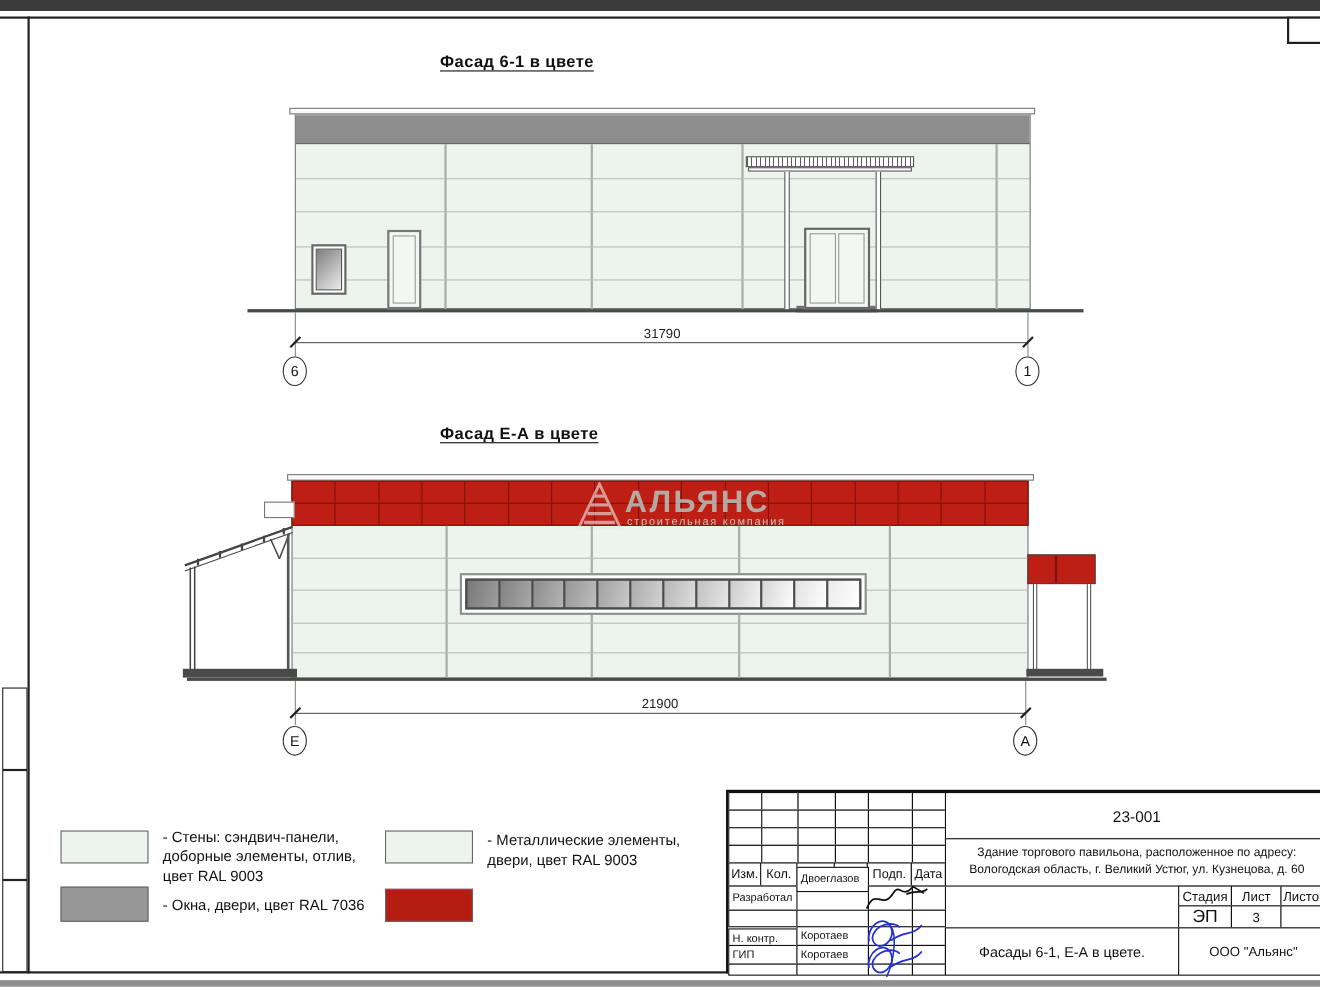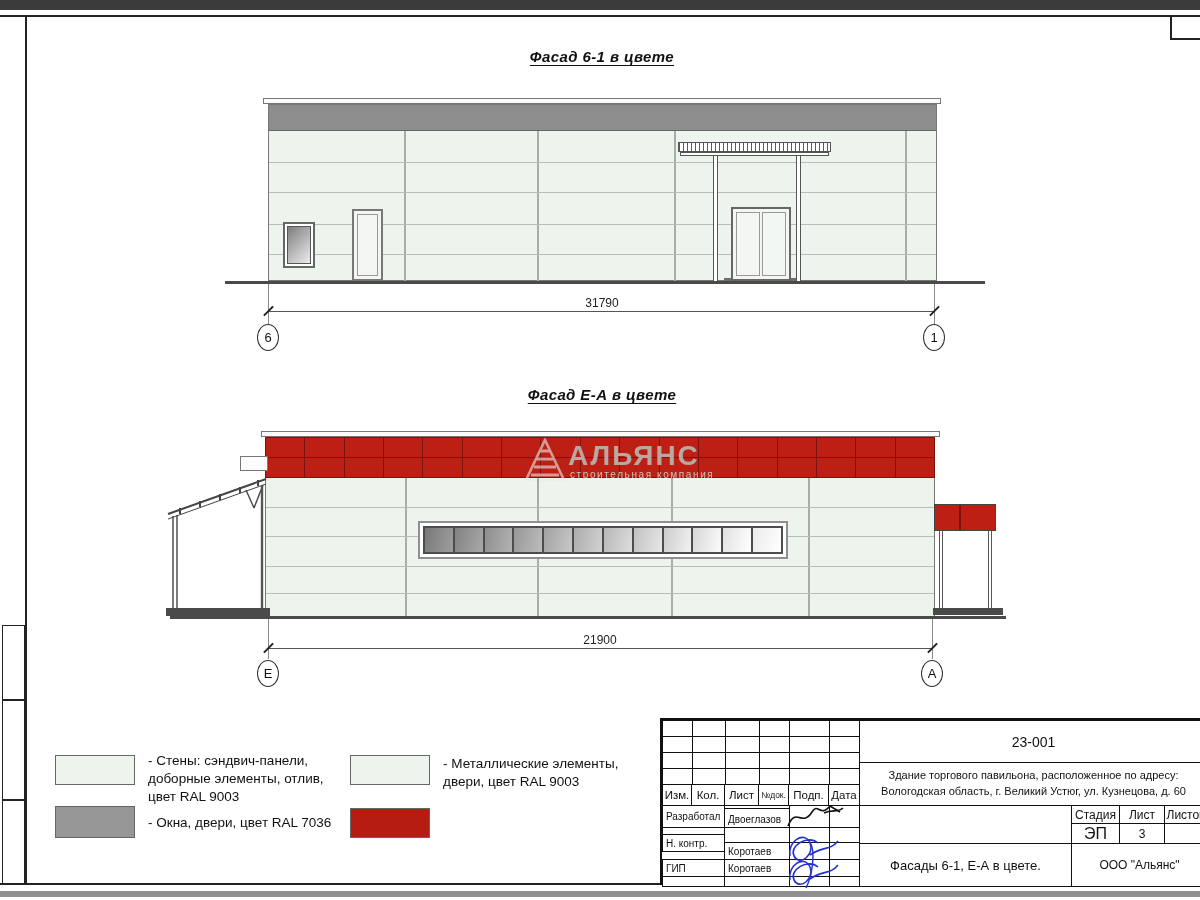--- a/index.html
+++ b/index.html
@@ -1,21 +1,21 @@
 <!DOCTYPE html>
 <html><head>
 <meta charset="utf-8">
 <style>
   html,body{margin:0;padding:0}
   body{width:1200px;height:900px;position:relative;overflow:hidden;background:#fff;
        font-family:"Liberation Sans",sans-serif;color:#111;
        --red:#bd1f14;--panel:#edf4ed;--grayband:#8d8d8d}
   .abs{position:absolute;box-sizing:border-box}
-  .title{font-size:15px;font-style:italic;font-weight:600;text-decoration:underline;
-         text-underline-offset:3px;text-align:center;letter-spacing:.4px}
+  .title{font-size:15px;font-weight:600;text-decoration:underline;
+         text-underline-offset:3px;text-align:left;letter-spacing:.4px}
   .axis{width:22px;height:27px;border:1.4px solid #333;border-radius:50%;background:#fff;
         font-size:13px;display:flex;align-items:center;justify-content:center}
   .tick{width:13px;height:2px;background:#222;transform:rotate(-45deg)}
   .dimline{height:1px;background:#555}
   .extline{width:1px;background:#888}
   .dimtext{font-size:12px;color:#222;text-align:center}
   .jh{height:1px;background:#b6beb6}
   .jv{width:2px;background:#a6aea6}
   .pre{white-space:pre-line}
   .leg-label{font-size:13.5px;line-height:1.32;white-space:pre-line}
@@ -228,25 +228,25 @@
 
     <div class="tcell" style="left:0;top:64px;width:30px;height:22px;font-size:11.5px">Изм.</div>
     <div class="tcell" style="left:29px;top:64px;width:34px;height:22px;font-size:11.5px">Кол.</div>
     <div class="tcell" style="left:62px;top:64px;width:35px;height:22px;font-size:11.5px">Лист</div>
     <div class="tcell" style="left:96px;top:64px;width:31px;height:22px;font-size:8.5px">№док.</div>
     <div class="tcell" style="left:126px;top:64px;width:41px;height:22px;font-size:11.5px">Подп.</div>
     <div class="tcell" style="left:166px;top:64px;width:32px;height:22px;font-size:11.5px">Дата</div>
 
     <div class="tcell left" style="left:0;top:85px;width:63px;height:23px;font-size:10px">Разработал</div>
     <div class="tcell" style="left:0;top:107px;width:63px;height:16px"></div>
-    <div class="tcell left" style="left:0;top:114px;width:63px;height:18px;font-size:10px">Н. контр.</div>
+    <div class="tcell left" style="left:0;top:124px;width:63px;height:18px;font-size:10px">Н. контр.</div>
     <div class="tcell left" style="left:0;top:139px;width:63px;height:18px;font-size:10px">ГИП</div>
     <div class="tcell" style="left:0;top:156px;width:63px;height:11px"></div>
 
-    <div class="tcell left" style="left:62px;top:88px;width:66px;height:23px;font-size:10px">Двоеглазов</div>
+    <div class="tcell left" style="left:62px;top:68px;width:66px;height:23px;font-size:10px">Двоеглазов</div>
     <div class="tcell" style="left:62px;top:107px;width:66px;height:16px"></div>
     <div class="tcell left" style="left:62px;top:122px;width:66px;height:18px;font-size:10px">Коротаев</div>
     <div class="tcell left" style="left:62px;top:139px;width:66px;height:18px;font-size:10px">Коротаев</div>
     <div class="tcell" style="left:62px;top:156px;width:66px;height:11px"></div>
 
     <div class="tcell" style="left:127px;top:85px;width:41px;height:23px"></div>
     <div class="tcell" style="left:127px;top:107px;width:41px;height:16px"></div>
     <div class="tcell" style="left:127px;top:122px;width:41px;height:18px"></div>
     <div class="tcell" style="left:127px;top:139px;width:41px;height:18px"></div>
     <div class="tcell" style="left:127px;top:156px;width:41px;height:11px"></div>

